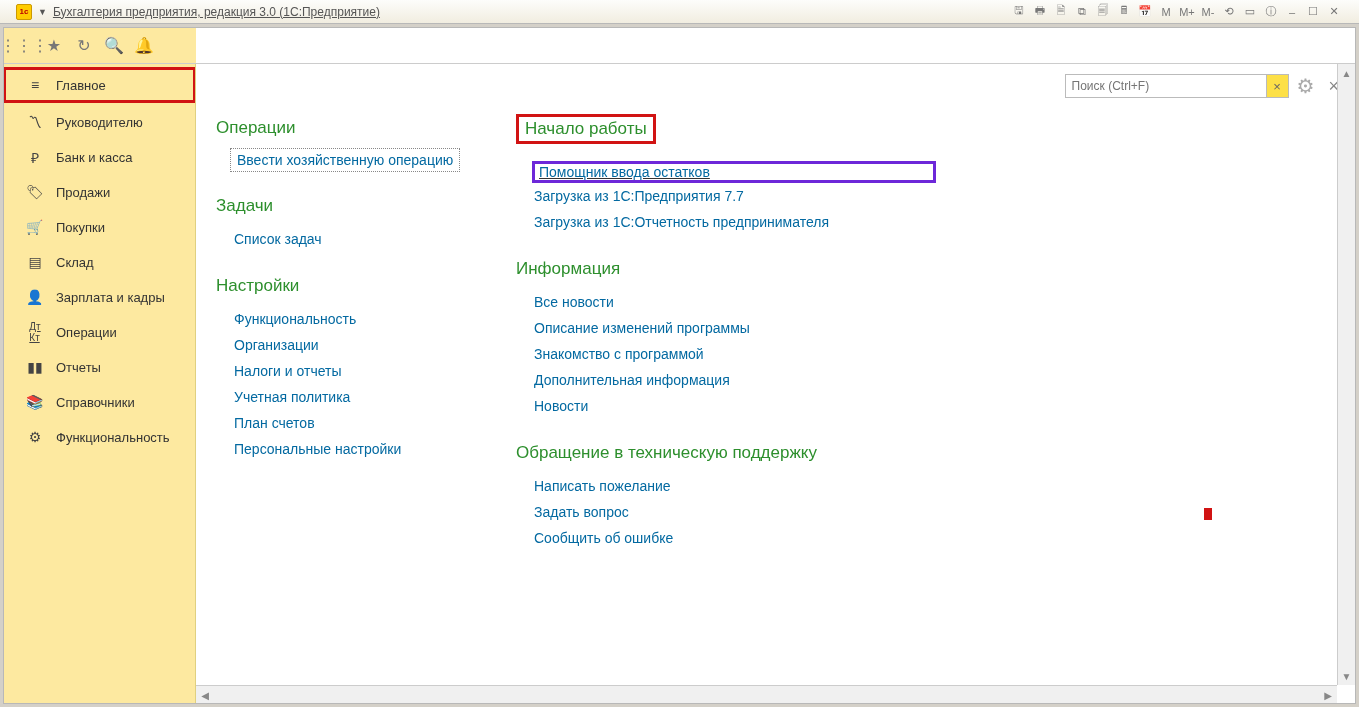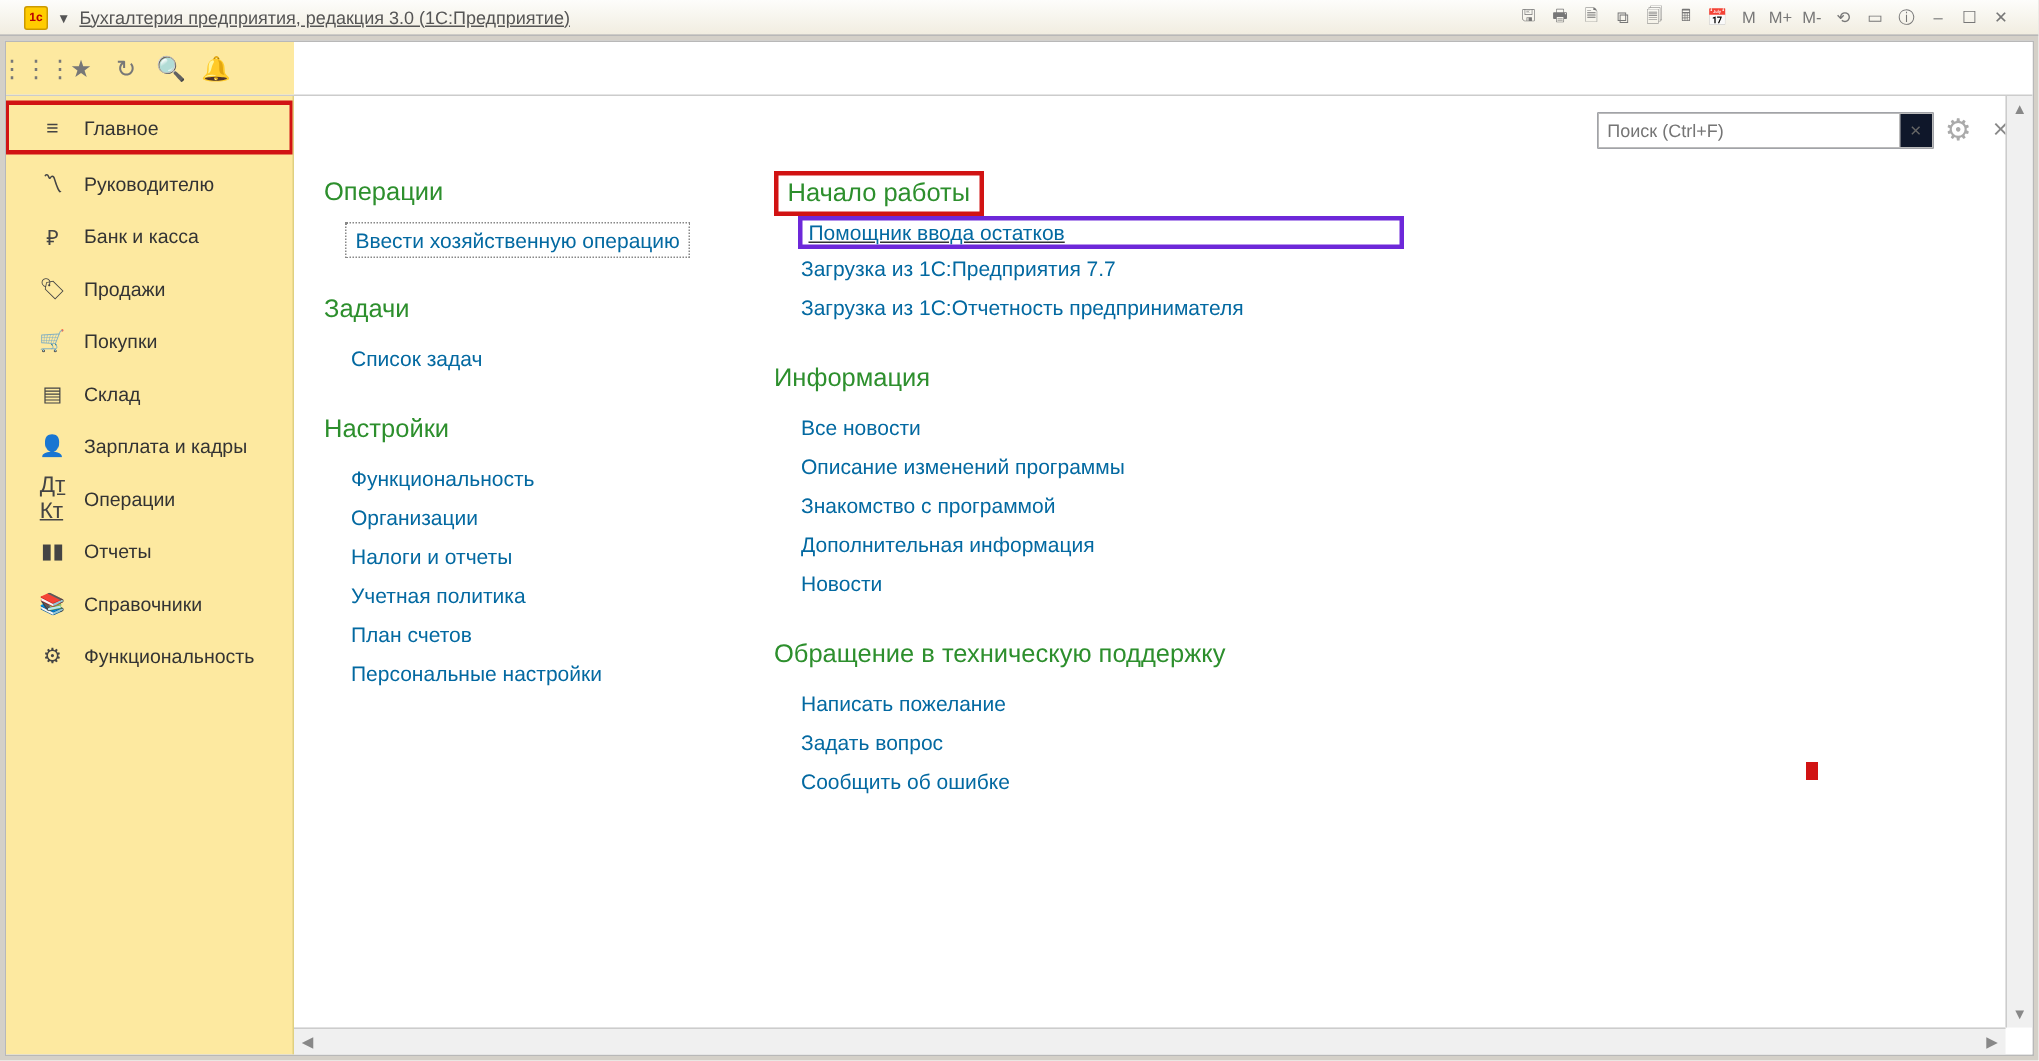--- a/index.html
+++ b/index.html
@@ -148,21 +148,21 @@
     top: 10px; right: 16px;
     display: flex;
     align-items: center;
     gap: 8px;
   }
   .search-box {
     display: flex;
     align-items: center;
     border: 1px solid #bbb;
     height: 24px;
-    background: #0f172a;
+    background: #fde047;
   }
   .search-box input {
     border: none; outline: none;
     width: 200px; height: 100%;
     padding: 0 6px;
     font-size: 12px;
     color: #888;
   }
   .search-box .clear-btn {
     width: 22px; height: 100%;
@@ -256,21 +256,21 @@
       </div>
       <div class="side-item">
         <span class="s-icon">▤</span>
         <span>Склад</span>
       </div>
       <div class="side-item">
         <span class="s-icon">👤</span>
         <span>Зарплата и кадры</span>
       </div>
       <div class="side-item">
-        <span class="s-icon" style="font-size:15px;text-decoration:underline;">Дт<br>Кт</span>
+        <span class="s-icon" style="font-size:10px;text-decoration:underline;">Дт<br>Кт</span>
         <span>Операции</span>
       </div>
       <div class="side-item">
         <span class="s-icon">▮▮</span>
         <span>Отчеты</span>
       </div>
       <div class="side-item">
         <span class="s-icon">📚</span>
         <span>Справочники</span>
       </div>
@@ -305,21 +305,21 @@
           <div class="groupname">Настройки</div>
           <span class="lnk">Функциональность</span>
           <span class="lnk">Организации</span>
           <span class="lnk">Налоги и отчеты</span>
           <span class="lnk">Учетная политика</span>
           <span class="lnk">План счетов</span>
           <span class="lnk">Персональные настройки</span>
         </div>
 
         <div class="col" style="width:420px;">
-          <div style="margin-bottom:0;">
+          <div style="margin-bottom:17px;">
             <span class="grp-hl">
               <span class="groupname" style="margin:0;">Начало работы</span>
             </span>
           </div>
           <span class="lnk-hl">
             <span class="lnk" style="padding:2px 0; margin:0;">Помощник ввода остатков</span>
           </span>
           <span class="lnk">Загрузка из 1С:Предприятия 7.7</span>
           <span class="lnk">Загрузка из 1С:Отчетность предпринимателя</span>
 

